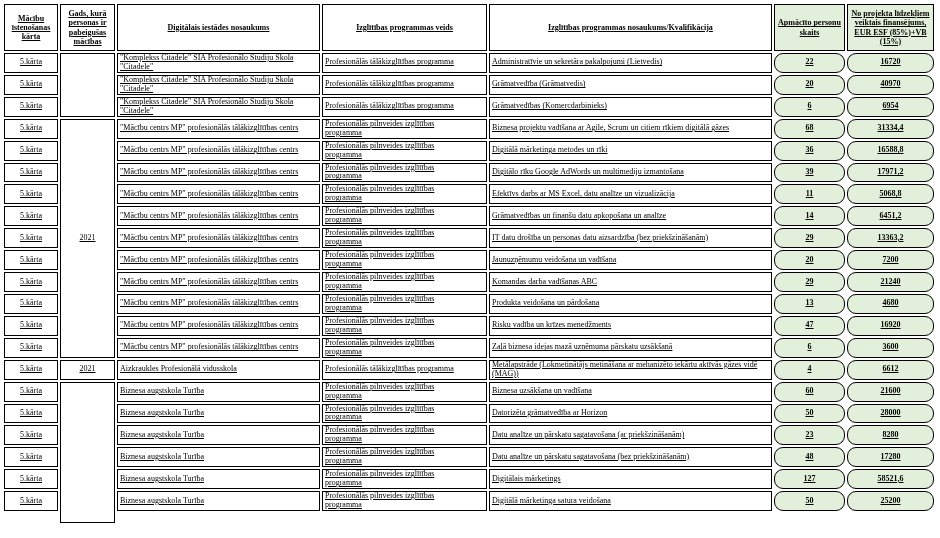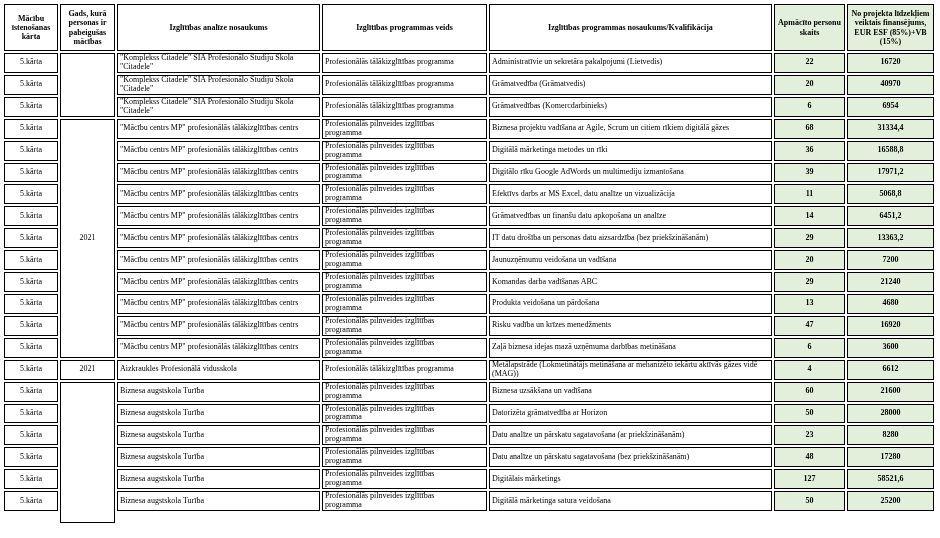--- a/index.html
+++ b/index.html
@@ -12,20 +12,21 @@
     width: 940px;
     height: 538px;
     box-sizing: border-box;
     padding: 2px;
     font-family: "Liberation Serif", serif;
   }
   .page {
     width: 936px;
     height: 534px;
     overflow: hidden;
+    text-decoration: underline;
   }
   table {
     border-collapse: separate;
     border-spacing: 2px;
     table-layout: fixed;
     width: 934px;
   }
   th, td {
     box-sizing: border-box;
     border: 1.5px solid #000000;
@@ -46,21 +47,21 @@
     font-size: 8px;
     line-height: 1.12;
     vertical-align: middle;
     height: 17.5px;
     padding: 0 2px;
     background: #ffffff;
   }
   td.center { text-align: center; }
   td.left   { text-align: left; }
   td.type   { padding-right: 17px; }
-  td.bold   { font-weight: bold; }
+  td.bold   { font-weight: bold; border-radius: 9px; }
   .green    { background: var(--highlight-green, #E2EFDA); }
   td.ghost {
     border-color: transparent;
     background: transparent;
     height: 10px;
   }
   col.c1 { width: 54px; }
   col.c2 { width: 55px; }
   col.c3 { width: 203px; }
   col.c4 { width: 165px; }
@@ -79,21 +80,21 @@
         <col class="c3">
         <col class="c4">
         <col class="c5">
         <col class="c6">
         <col class="c7">
     </colgroup>
     <thead>
       <tr>
         <th>Mācību īstenošanas kārta</th>
         <th>Gads, kurā personas ir pabeigušas mācības</th>
-        <th>Izglītības analīze nosaukums</th>
+        <th>Digitālais iestādes nosaukums</th>
         <th>Izglītības programmas veids</th>
         <th>Izglītības programmas nosaukums/Kvalifikācija</th>
         <th class="green">Apmācīto personu skaits</th>
         <th class="green">No projekta līdzekļiem veiktais finansējums, EUR ESF (85%)+VB (15%)</th>
       </tr>
     </thead>
     <tbody>
         <tr>
           <td class="center">5.kārta</td>
           <td class="center" rowspan="3"></td>
@@ -197,21 +198,21 @@
           <td class="left">"Mācību centrs MP" profesionālās tālākizglītības centrs</td>
           <td class="left type">Profesionālās pilnveides izglītības programma</td>
           <td class="left">Risku vadība un krīzes menedžments</td>
           <td class="center green bold">47</td>
           <td class="center green bold">16920</td>
         </tr>
         <tr>
           <td class="center">5.kārta</td>
           <td class="left">"Mācību centrs MP" profesionālās tālākizglītības centrs</td>
           <td class="left type">Profesionālās pilnveides izglītības programma</td>
-          <td class="left">Zaļā biznesa idejas mazā uzņēmuma darbības metināšana</td>
+          <td class="left">Zaļā biznesa idejas mazā uzņēmuma pārskatu uzsākšanā</td>
           <td class="center green bold">6</td>
           <td class="center green bold">3600</td>
         </tr>
         <tr>
           <td class="center">5.kārta</td>
           <td class="center" rowspan="1">2021</td>
           <td class="left">Aizkraukles Profesionālā vidusskola</td>
           <td class="left type">Profesionālās tālākizglītības programma</td>
           <td class="left">Metālapstrāde (Lokmetinātājs metināšana ar mehanizēto iekārtu aktīvās gāzes vidē (MAG))</td>
           <td class="center green bold">4</td>

